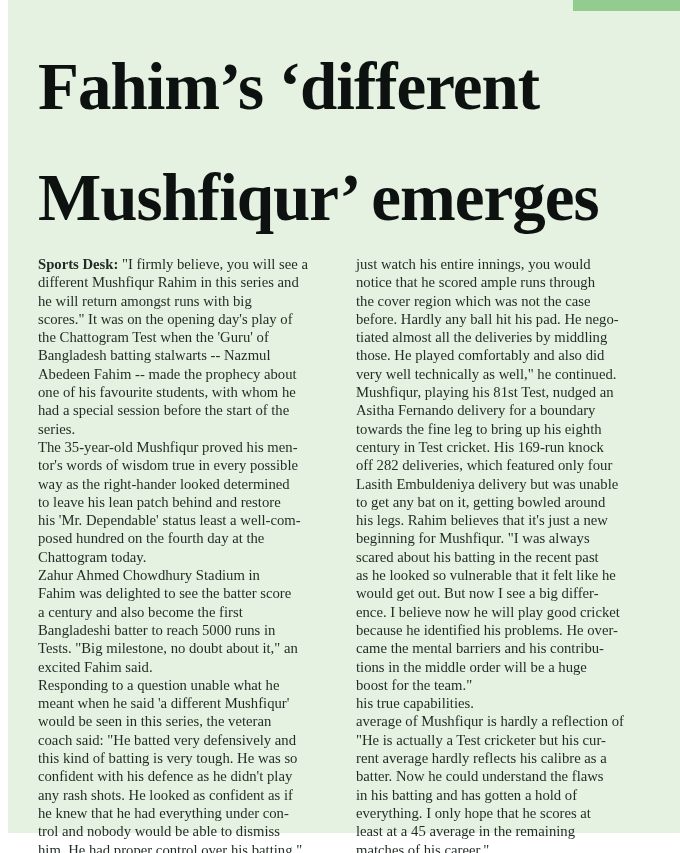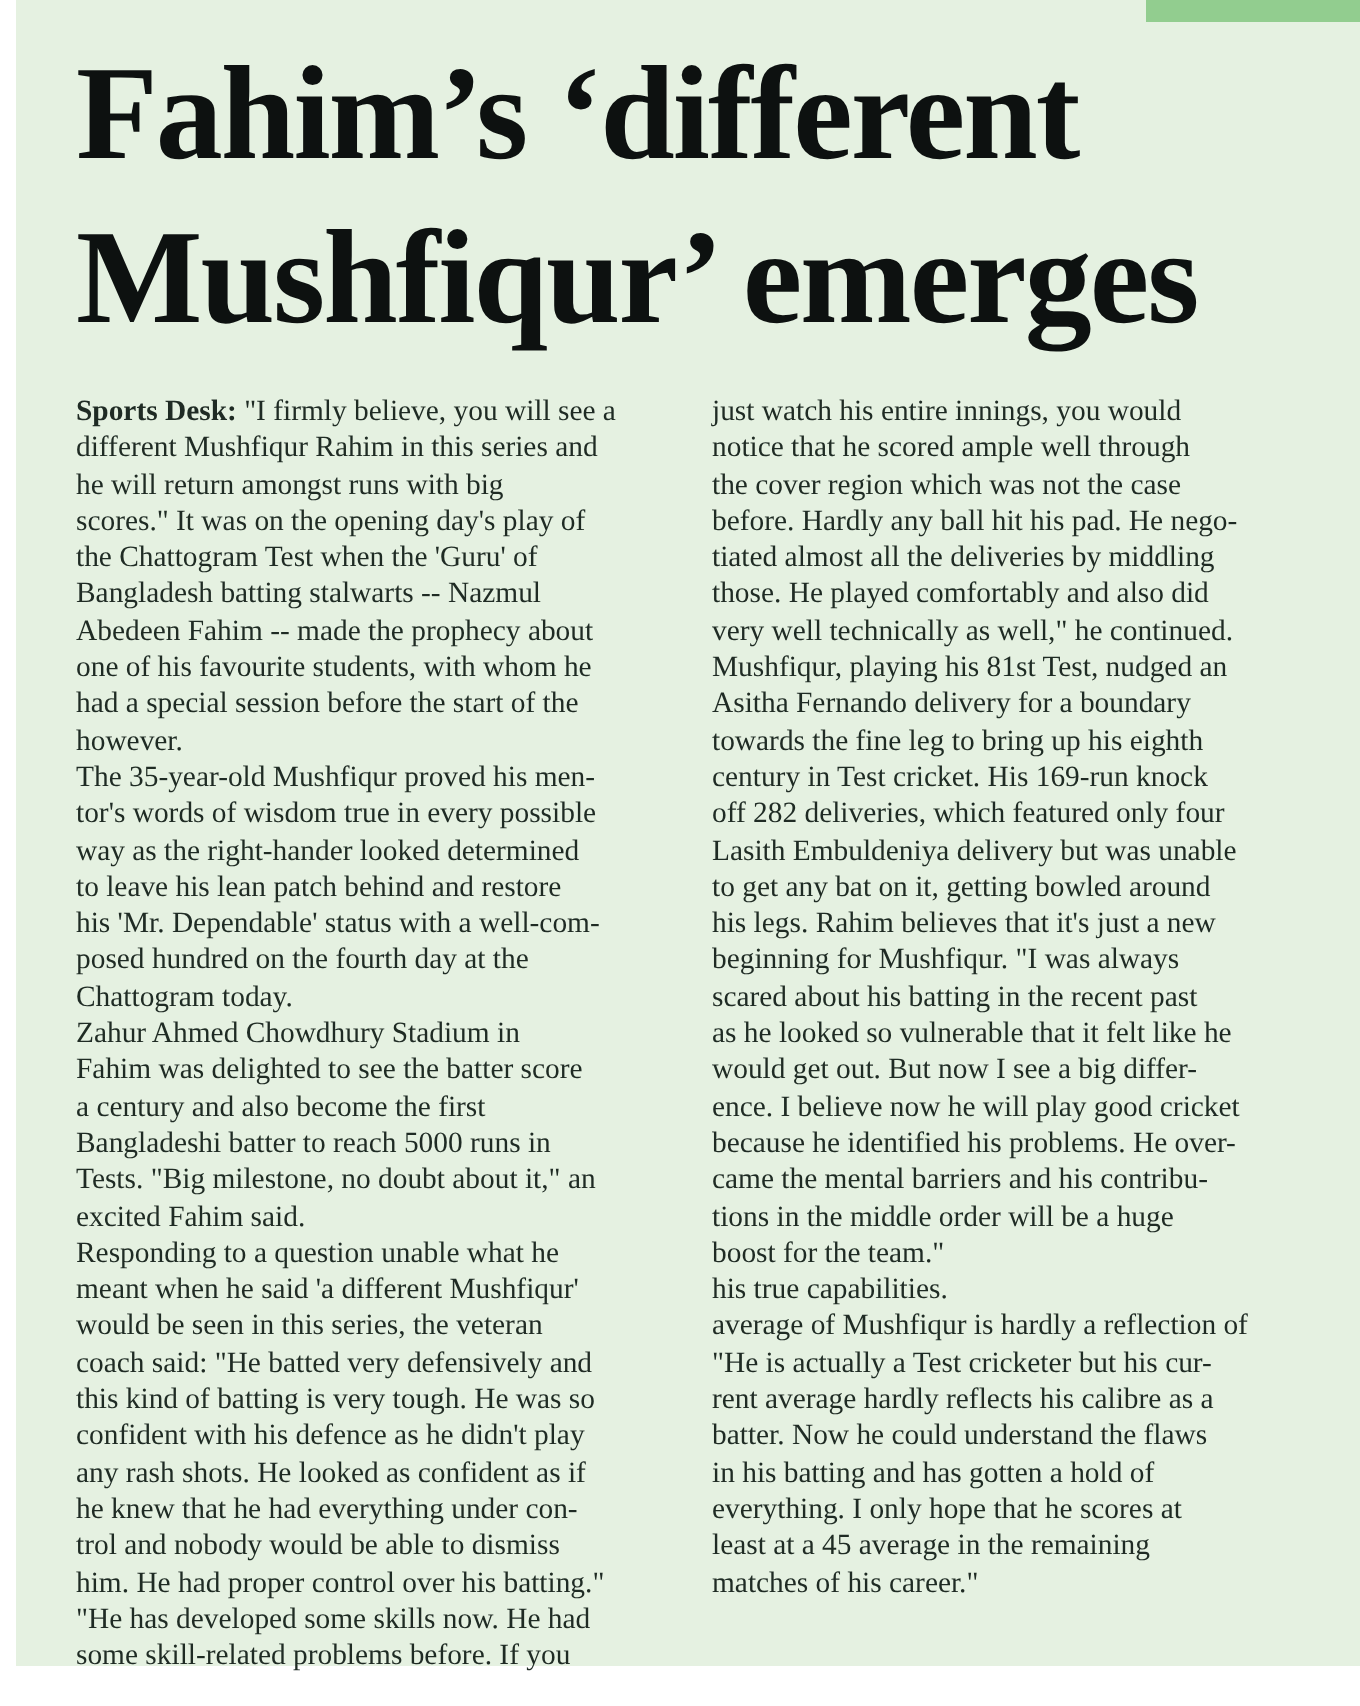--- a/index.html
+++ b/index.html
@@ -30,21 +30,21 @@
   }
   .headline {
     padding: 16px 20px 0 30px;
     font-family: "Liberation Serif", serif;
     font-weight: 700;
     font-size: 67px;
     line-height: 82px;
     letter-spacing: -1px;
     color: var(--headline, #0d1110);
   }
-  .headline .hl-line { display: block; white-space: nowrap; }
+  .headline .hl-line { display: block; white-space: nowrap; margin-top: 29px; }
   .columns {
     display: flex;
     gap: 21px;
     padding: 17px 30px 0 30px;
   }
   .col {
     width: 297px;
     flex: 0 0 297px;
     font-size: 14.7px;
     line-height: 18.3px;
@@ -69,28 +69,28 @@
         <div>
           <div class="line"><b>Sports Desk: </b>"I firmly believe, you will see a</div>
           <div class="line">different Mushfiqur Rahim in this series and</div>
           <div class="line">he will return amongst runs with big</div>
           <div class="line">scores." It was on the opening day's play of</div>
           <div class="line">the Chattogram Test when the 'Guru' of</div>
           <div class="line">Bangladesh batting stalwarts -- Nazmul</div>
           <div class="line">Abedeen Fahim -- made the prophecy about</div>
           <div class="line">one of his favourite students, with whom he</div>
           <div class="line">had a special session before the start of the</div>
-          <div class="line">however.</div>
+          <div class="line">series.</div>
         </div>
         <div>
           <div class="line">The 35-year-old Mushfiqur proved his men-</div>
           <div class="line">tor's words of wisdom true in every possible</div>
           <div class="line">way as the right-hander looked determined</div>
           <div class="line">to leave his lean patch behind and restore</div>
-          <div class="line">his 'Mr. Dependable' status with a well-com-</div>
+          <div class="line">his 'Mr. Dependable' status least a well-com-</div>
           <div class="line">posed hundred on the fourth day at the</div>
           <div class="line">Chattogram today.</div>
           <div class="line">Zahur Ahmed Chowdhury Stadium in</div>
         </div>
         <div>
           <div class="line">Fahim was delighted to see the batter score</div>
           <div class="line">a century and also become the first</div>
           <div class="line">Bangladeshi batter to reach 5000 runs in</div>
           <div class="line">Tests. "Big milestone, no doubt about it," an</div>
           <div class="line">excited Fahim said.</div>
@@ -108,21 +108,21 @@
           <div class="line">him. He had proper control over his batting."</div>
         </div>
         <div>
           <div class="line">"He has developed some skills now. He had</div>
           <div class="line">some skill-related problems before. If you</div>
         </div>
       </div>
     <div class="col" id="col-right">
         <div>
           <div class="line">just watch his entire innings, you would</div>
-          <div class="line">notice that he scored ample well through</div>
+          <div class="line">notice that he scored ample runs through</div>
           <div class="line">the cover region which was not the case</div>
           <div class="line">before. Hardly any ball hit his pad. He nego-</div>
           <div class="line">tiated almost all the deliveries by middling</div>
           <div class="line">those. He played comfortably and also did</div>
           <div class="line">very well technically as well," he continued.</div>
           <div class="line">Mushfiqur, playing his 81st Test, nudged an</div>
           <div class="line">Asitha Fernando delivery for a boundary</div>
           <div class="line">towards the fine leg to bring up his eighth</div>
           <div class="line">century in Test cricket. His 169-run knock</div>
           <div class="line">off 282 deliveries, which featured only four</div>

